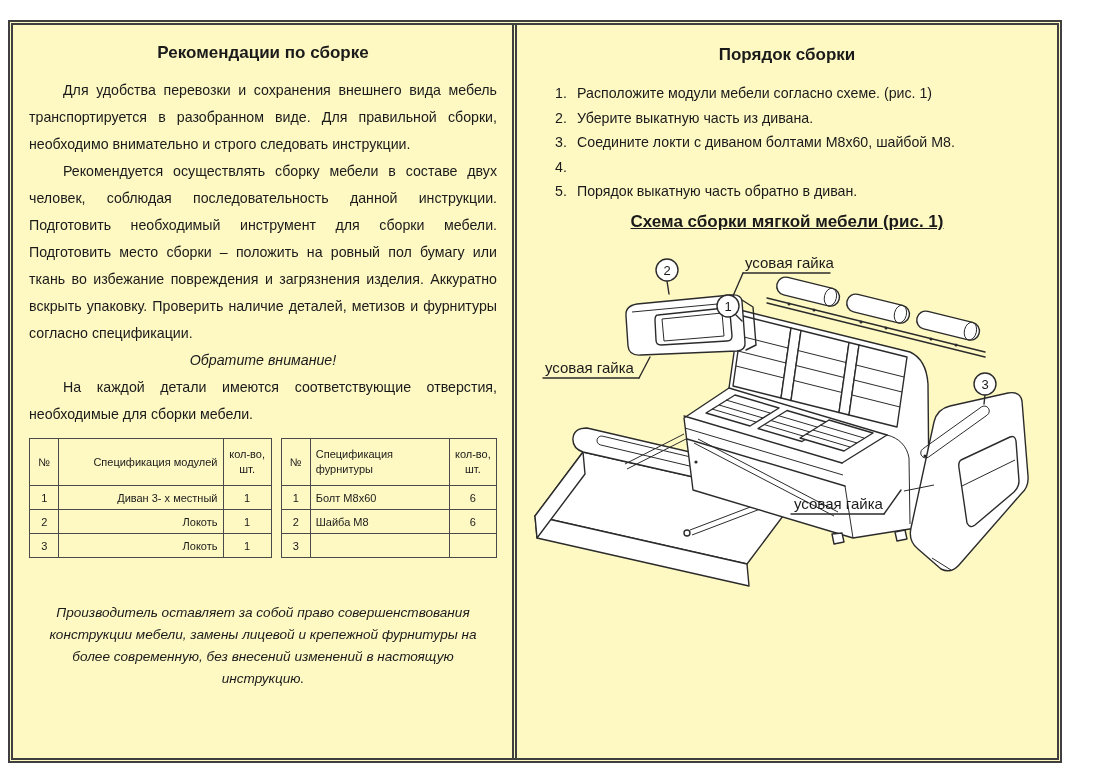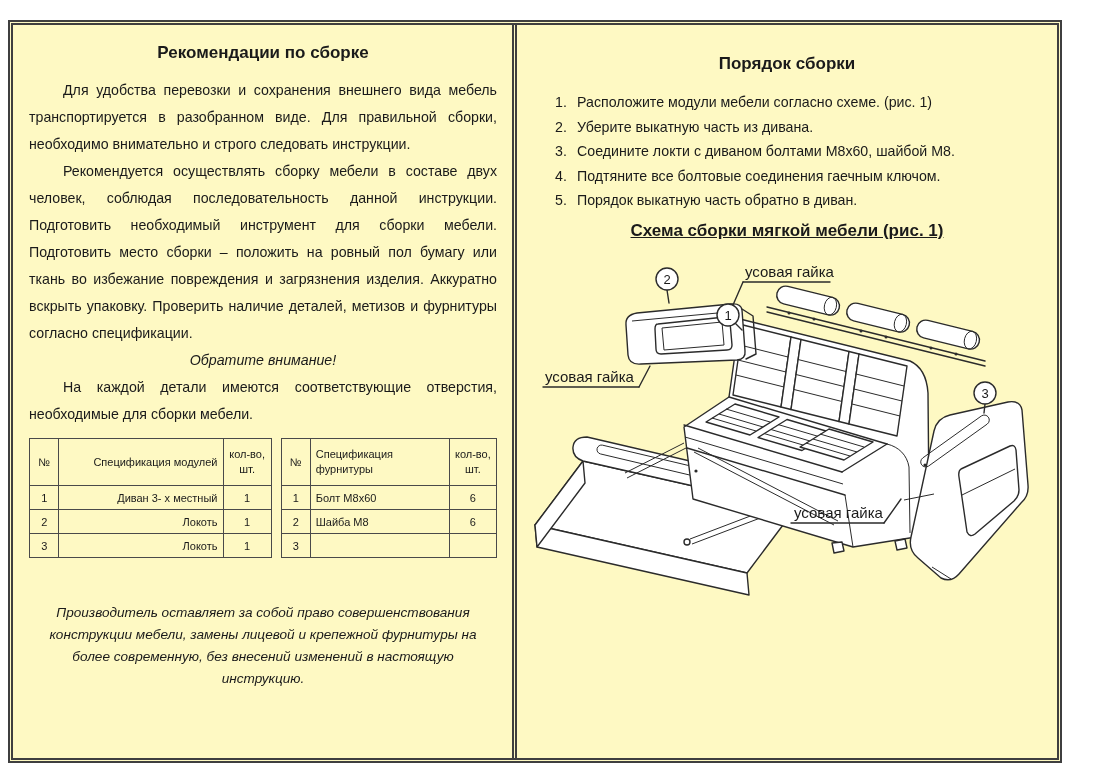--- a/index.html
+++ b/index.html
@@ -1,20 +1,20 @@
 <!DOCTYPE html>
 <html><head>
 <meta charset="utf-8">
 <style>
   html,body{margin:0;padding:0;background:#ffffff;}
   body{width:1100px;height:778px;position:relative;font-family:"Liberation Sans",sans-serif;color:#1a1a1a;}
   .doc{position:absolute;left:8px;top:20px;width:1044px;height:733px;border:5px double #3f3f3f;display:flex;background:#fef9c3;}
   .page{box-sizing:border-box;}
   .page-left{width:512px;border-right:5px double #3f3f3f;padding:10px 15px 0 16px;}
-  .page-right{flex:1;padding:21px 10px 0 10px;}
+  .page-right{flex:1;padding:12px 10px 0 10px;}
   .h-title{font-size:17px;font-weight:bold;text-align:center;margin:8px 0 14px 0;}
   .para{font-size:14.2px;line-height:27px;text-align:justify;text-indent:34px;margin:0;}
   .center-line{font-size:14.2px;line-height:27px;text-align:center;margin:0;font-style:italic;}
   .tables-row{display:flex;gap:9px;margin-top:10px;}
   table{border-collapse:collapse;font-size:11px;}
   td,th{border:1.4px solid #4a4a4a;padding:1px 5px;height:21px;font-weight:normal;}
   th{text-align:center;vertical-align:middle;white-space:pre-line;line-height:15px;height:44px;}
   .c-num{width:22px;text-align:center;}
   .c-spec-l{width:188px;text-align:right;padding-left:9px;}
   .c-spec-r{width:160px;text-align:left;}
@@ -117,21 +117,20 @@
       <div class="step">
         <span class="step-num">2.</span>
         <span>Уберите выкатную часть из дивана.</span>
       </div>
       <div class="step">
         <span class="step-num">3.</span>
         <span>Соедините локти с диваном болтами М8х60, шайбой М8.</span>
       </div>
       <div class="step">
         <span class="step-num">4.</span>
-        <span>Подтяните все болтовые соединения гаечным ключом.</span>
       </div>
       <div class="step">
         <span class="step-num">5.</span>
         <span>Порядок выкатную часть обратно в диван.</span>
       </div>
     </div>
 
     <div class="fig-title">Схема сборки мягкой мебели (рис. 1)</div>
 
     <svg width="520" height="368" viewBox="0 0 520 368">

